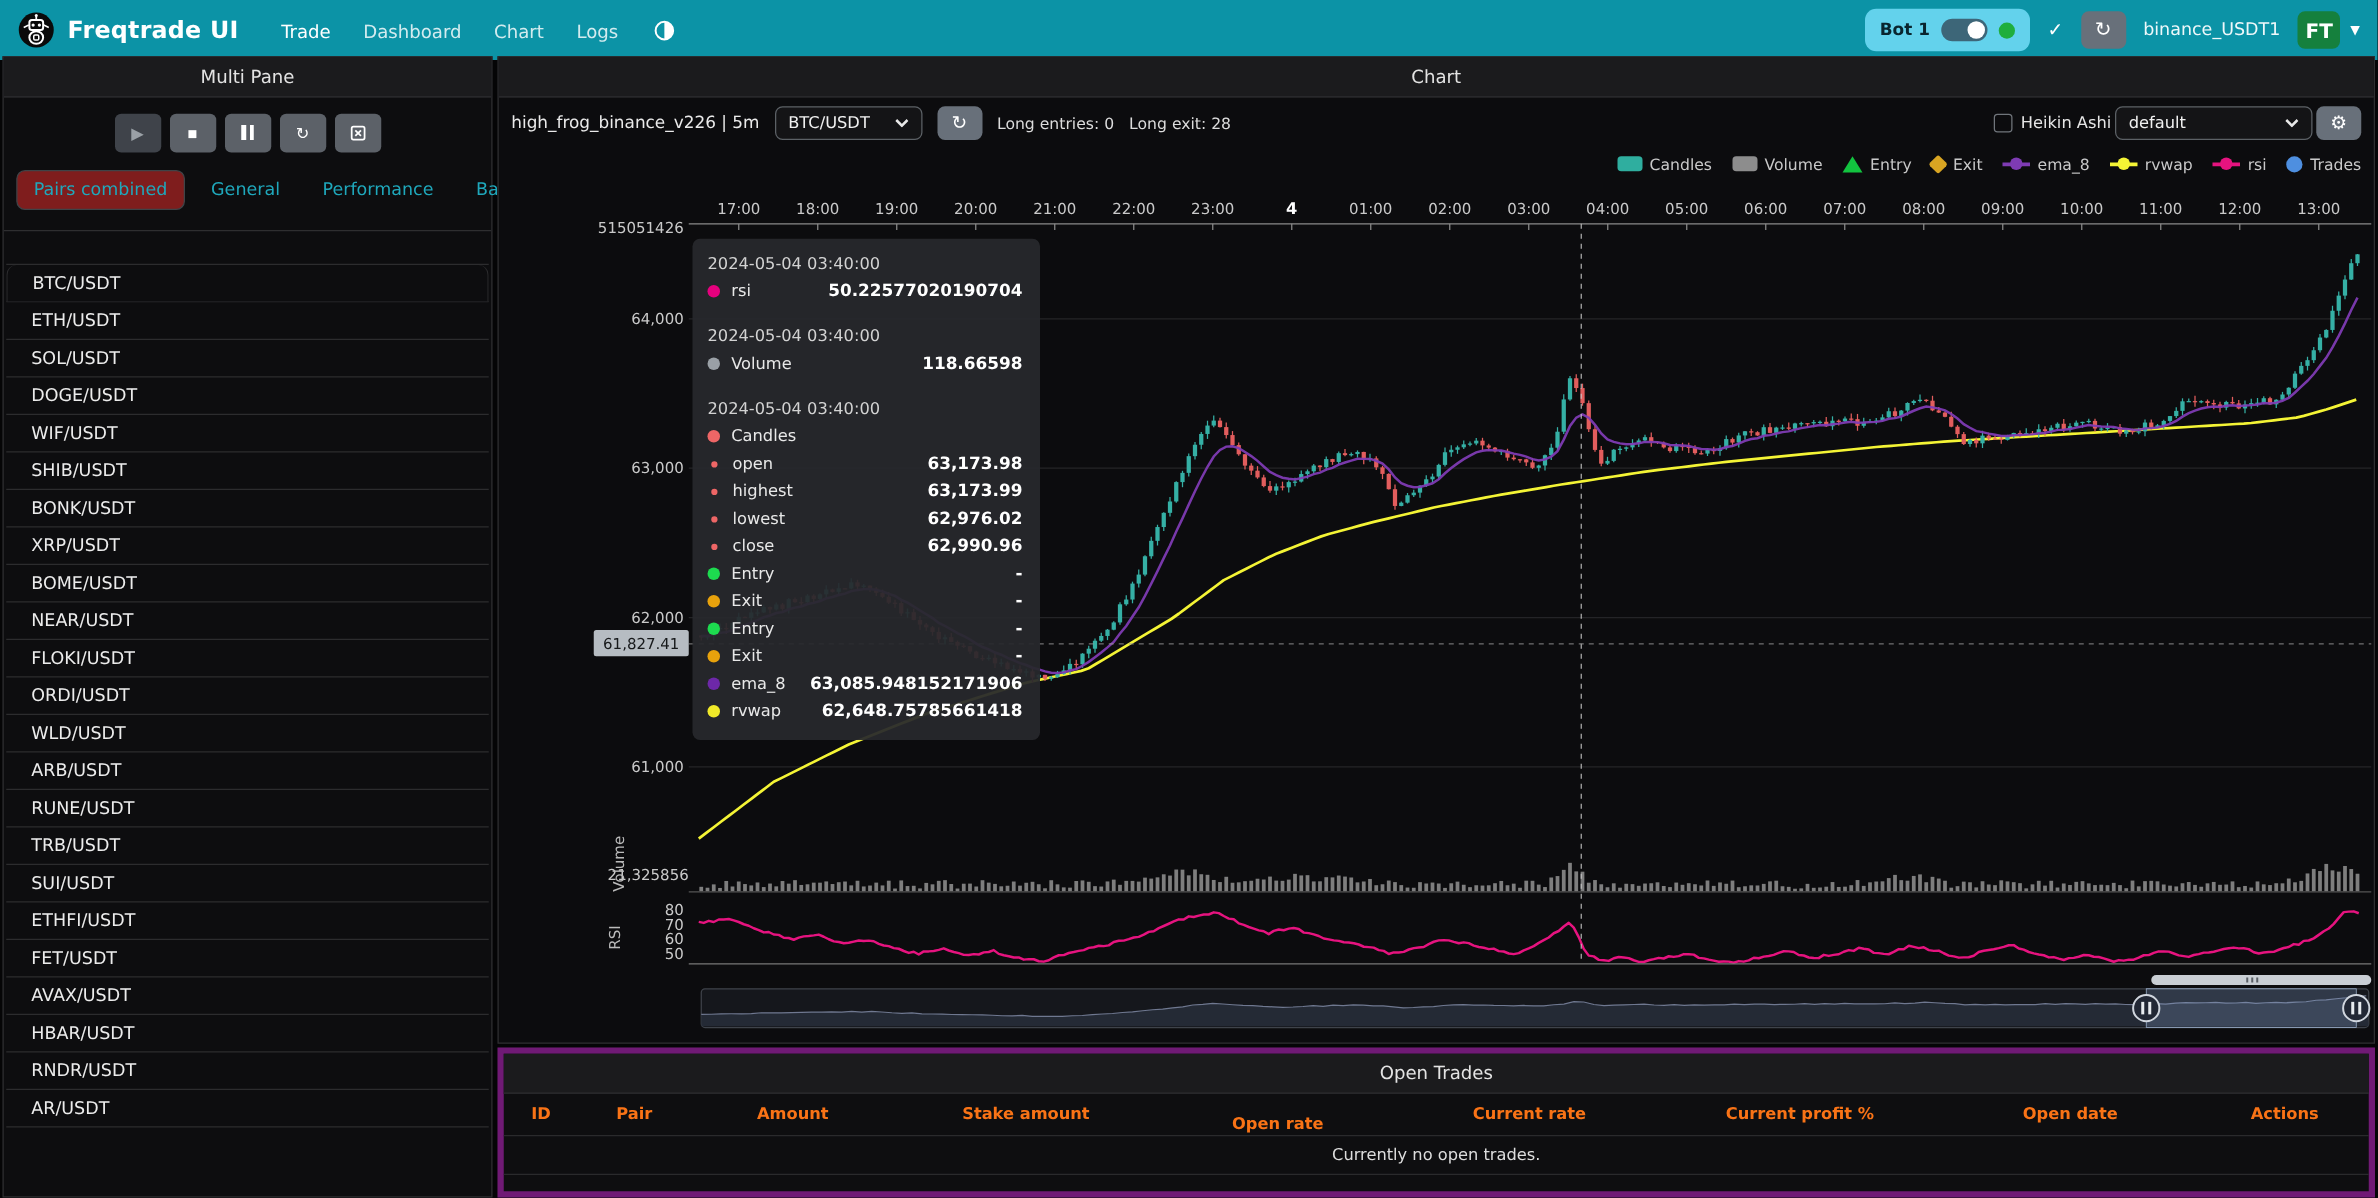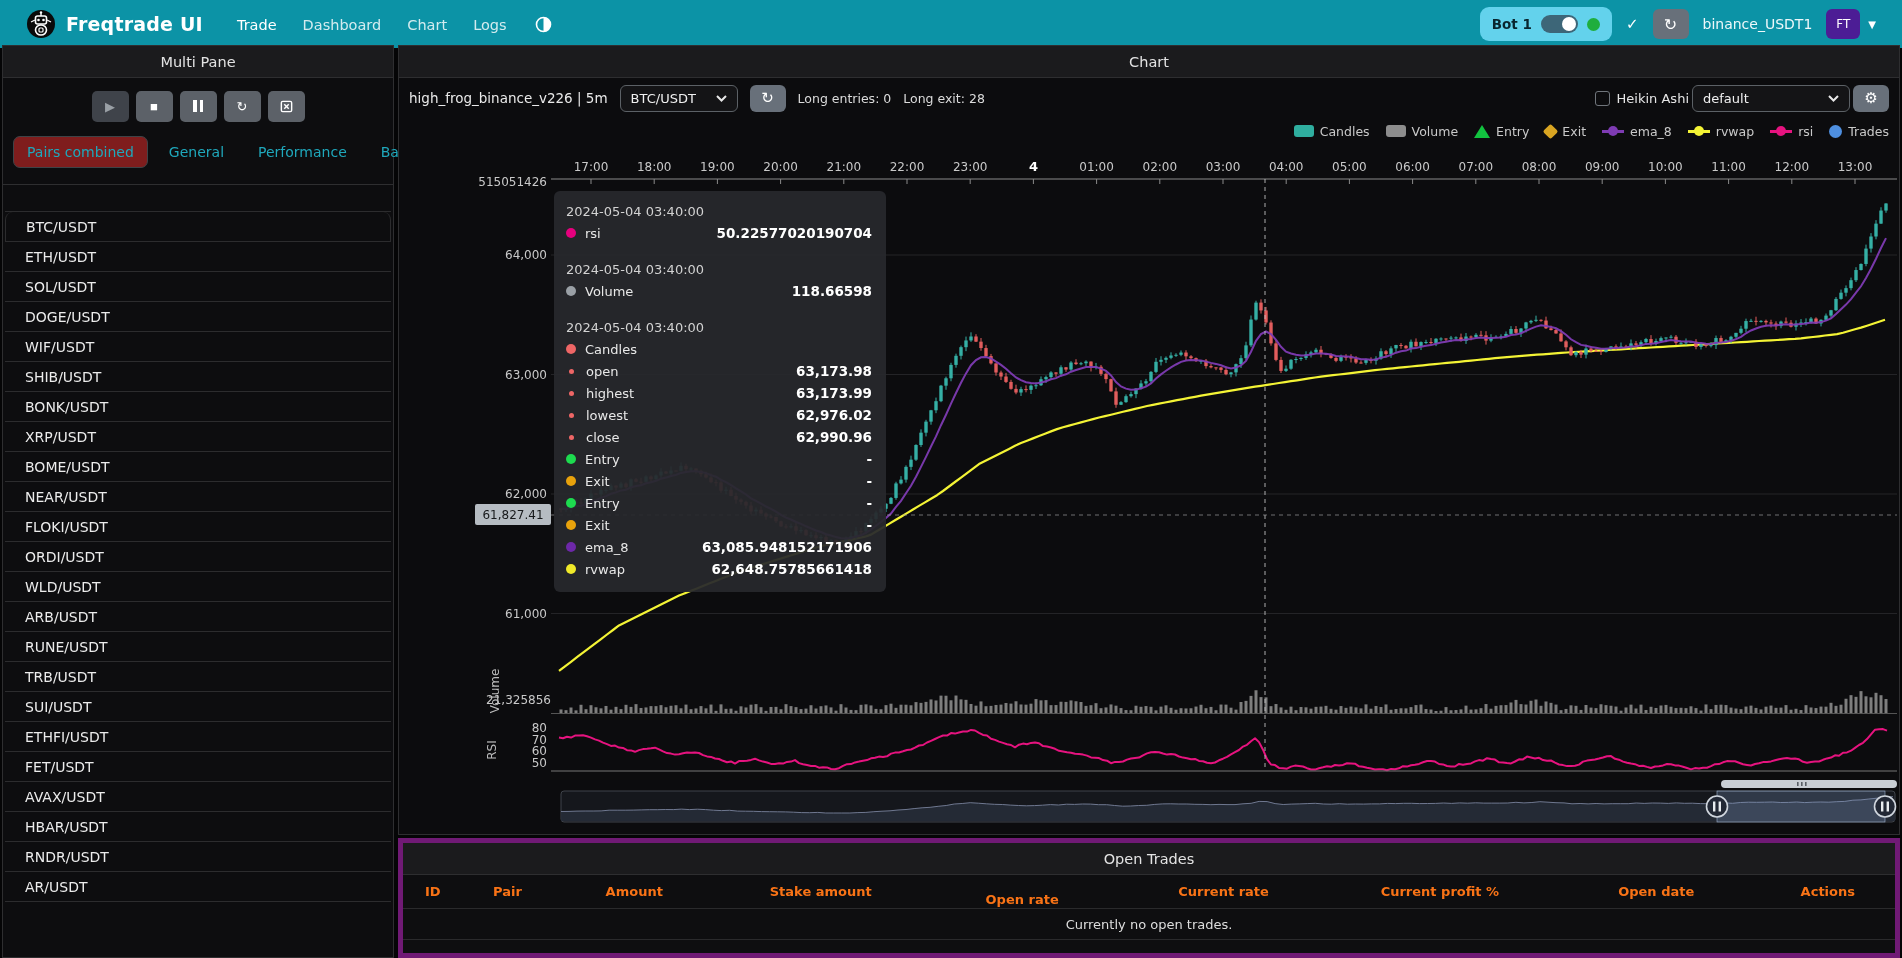--- a/index.html
+++ b/index.html
@@ -1,40 +1,40 @@
 <!DOCTYPE html>
 <html><head>
 <meta charset="utf-8">
 <style>
   * { margin:0; padding:0; box-sizing:border-box; }
   html,body { width:1902px; height:958px; overflow:hidden; background:#050506;
               font-family:"DejaVu Sans","Liberation Sans",sans-serif; }
 
   
   #navbar { position:absolute; left:0; top:0; width:1902px; height:48px;
-            background:#0c93a6; display:flex; align-items:center; padding:0 26px; }
+            background:#0c93a6; display:flex; align-items:center; padding:0 14px; }
   #logo { width:30px; height:30px; margin-right:10px; flex:0 0 auto; }
   #nav-title { color:#fff; font-size:19px; font-weight:600; margin-right:34px; letter-spacing:.2px; }
   .nav-link { color:rgba(255,255,255,.82); font-size:14.5px; margin-right:26px; cursor:pointer; }
   .nav-link.active { color:#ffffff; }
   #theme-icon { margin-left:2px; cursor:pointer; display:flex; align-items:center; }
   #nav-right { margin-left:auto; display:flex; align-items:center; gap:14px; }
   #bot-box { background:#63d2ec; border-radius:9px; height:34px; display:flex; align-items:center;
              padding:0 12px; gap:9px; }
   #bot-label { color:#09252e; font-size:13.5px; font-weight:600; }
   #bot-toggle { width:37px; height:18px; border-radius:9px; background:#3d6678; position:relative; cursor:pointer; }
   #bot-toggle .knob { position:absolute; right:2px; top:2px; width:14px; height:14px; border-radius:50%; background:#fff; }
   #bot-status-dot { width:13px; height:13px; border-radius:50%; background:#1fae3d; }
   #nav-check { color:#fff; font-size:15px; font-weight:700; }
   .gray-btn { background:#68707a; border:none; border-radius:6px; color:#fff; display:flex;
               align-items:center; justify-content:center; cursor:pointer; }
   #nav-refresh { width:36px; height:30px; font-size:16px; }
   #nav-instance { color:#eef8fa; font-size:14px; }
-  #nav-avatar { width:34px; height:30px; background:#4c1d95; border-radius:6px; color:#fff;
-                font-size:12px; display:flex; align-items:center; justify-content:center; cursor:pointer; }
+  #nav-avatar { width:34px; height:30px; background:#15803d; border-radius:6px; color:#fff;
+                font-size:16px; display:flex; align-items:center; justify-content:center; cursor:pointer;font-weight:bold; }
   #nav-caret { color:#fff; font-size:10px; margin-left:-6px; }
 
   
   #left-panel { position:absolute; left:2px; top:45px; width:392px; height:913px;
                 background:#0d0d0f; border:1px solid #2e2e30; }
   .pane-header { height:32px; background:#1b1b1d; border-bottom:1px solid #2e2e30;
                  display:flex; align-items:center; justify-content:center;
                  color:#e3e3e3; font-size:14.5px; }
   #controls-row { height:56px; display:flex; align-items:center; justify-content:center; gap:7px; }
   .ctl-btn { width:37px; height:31px; border-radius:5px; border:none; background:#5c6168;
@@ -79,21 +79,21 @@
   .sw-circle { width:13px; height:13px; border-radius:50%; }
   .sw-tri { width:0; height:0; border-left:8px solid transparent; border-right:8px solid transparent;
             border-bottom:13px solid #12c33f; }
   .sw-diamond { width:11px; height:11px; transform:rotate(45deg); border-radius:2px; }
   .sw-line { position:relative; width:22px; height:12px; }
   .sw-line i { position:absolute; left:0; top:5px; width:22px; height:3px; display:block; }
   .sw-line b { position:absolute; left:6px; top:1px; width:10px; height:10px; border-radius:50%; display:block; }
   #chart-svg { position:absolute; left:0; top:100px; }
 
   
-  #chart-tooltip { position:absolute; left:155px; top:145px; width:332px;
+  #chart-tooltip { position:absolute; left:155px; top:145px; width:278px;
                    background:rgba(39,40,45,.94); border-radius:6px; padding:10px 14px 12px 12px;
                    color:#e4e4e4; font-size:13px; z-index:5; }
   .tt-date { color:#d2d2d2; height:21px; line-height:21px; }
   .tt-gap { height:15px; }
   .tt-row { display:flex; align-items:center; height:22px; }
   .tt-dot { width:10px; height:10px; border-radius:50%; margin-right:9px; flex:0 0 auto; }
   .tt-dot.sm { width:5px; height:5px; margin:0 12px 0 3px; }
   .tt-label { flex:1 1 auto; color:#e8e8e8; }
   .tt-value { font-weight:700; color:#fff; font-size:13.5px; white-space:nowrap; }
 

